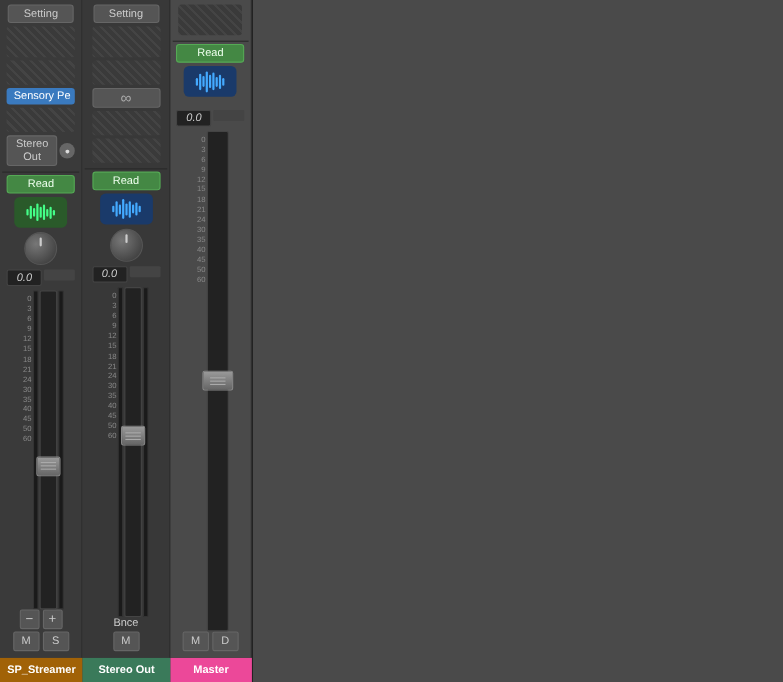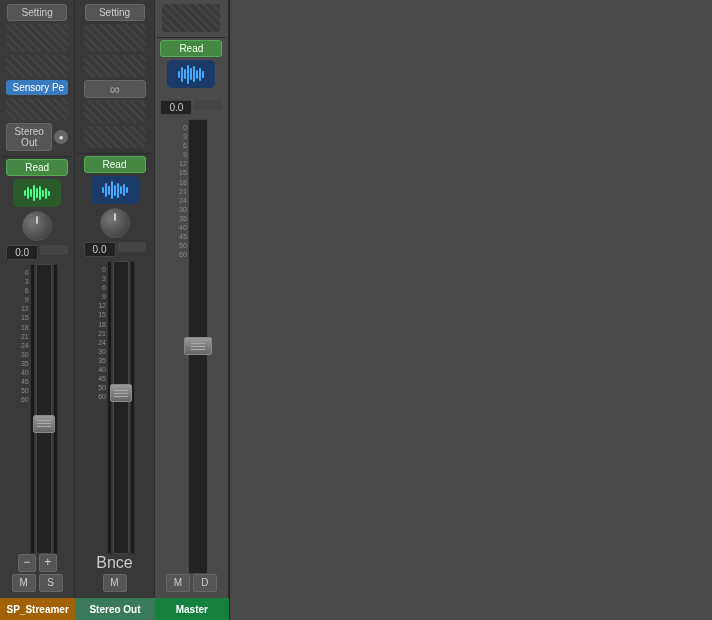--- a/index.html
+++ b/index.html
@@ -201,20 +201,21 @@
       left: 50%;
       transform: translateX(-50%);
       border-radius: 1px;
     }
 
     .fader-value {
       display: flex;
       align-items: flex-start;
       margin-bottom: 4px;
       width: 62px;
+      font-style: italic;
     }
 
     .fader-value-box {
       background: #222;
       border: 1px solid #444;
       color: #ccc;
       font-size: 10px;
       padding: 1px 4px;
       border-radius: 2px;
       width: 32px;
@@ -304,34 +305,34 @@
       align-items: center;
       justify-content: center;
       font-size: 10px;
       font-weight: bold;
       color: #fff;
       cursor: pointer;
     }
 
     .ch1-label { background: #a16207; width: 76px; }
     .ch2-label { background: #3a7a5a; width: 80px; }
-    .ch3-label { background: #15803d; width: 75px; }
+    .ch3-label { background: #ec4899; width: 75px; }
 
     .bottom-labels {
       display: flex;
       height: 22px;
     }
 
     .main-area {
       flex: 1;
       background: #4a4a4a;
     }
 
     .bnce-label {
-      font-size: 16px;
+      font-size: 10px;
       color: #ccc;
       margin-bottom: 2px;
     }
 
     .channel-separator {
       width: 100%;
       height: 1px;
       background: #2a2a2a;
       margin: 2px 0;
     }

